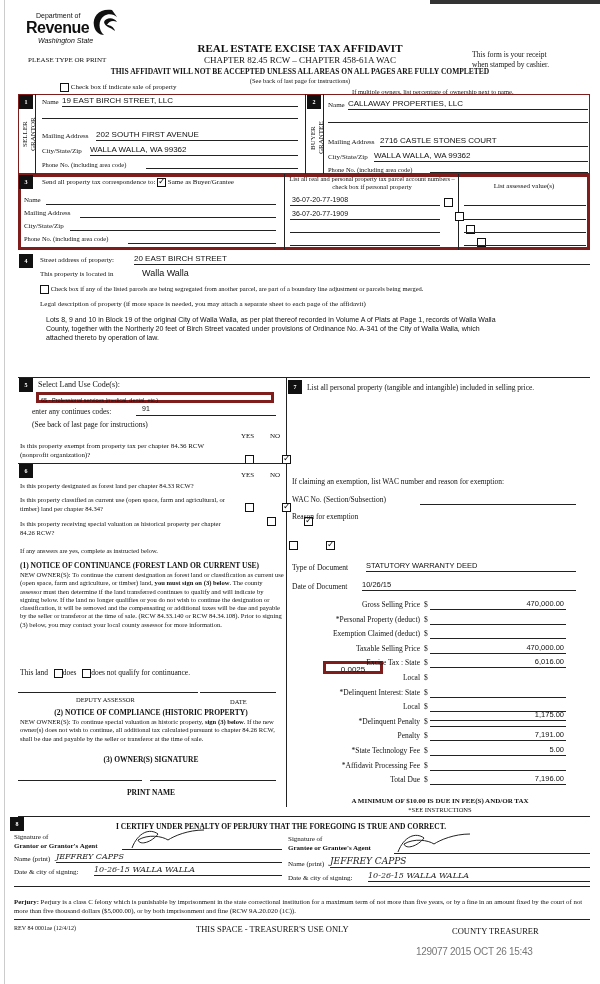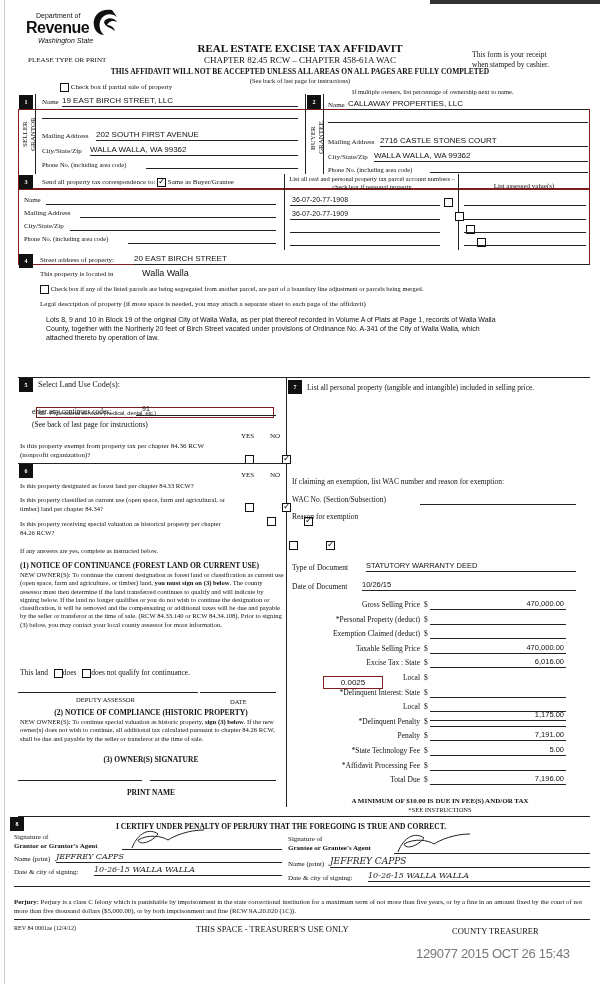--- a/index.html
+++ b/index.html
@@ -2,21 +2,21 @@
 <html><head>
 <meta charset="utf-8">
 <style>
   * { box-sizing: border-box; margin: 0; padding: 0; }
   html, body { width: 600px; height: 984px; background: #fff; overflow: hidden; }
   body { font-family: "Liberation Serif", serif; color: #111; position: relative; font-size: 8px; }
   .abs { position: absolute; }
   .sans { font-family: "Liberation Sans", sans-serif; }
   .fill { font-family: "Liberation Sans", sans-serif; color: #111; }
   .uline { border-bottom: 1px solid #222; }
-  .box { border: 1px solid #7f1d1d; margin-top: 15px; }
+  .box { border: 3px solid #7f1d1d; }
   .num { background: #111; color: #fff; font-size: 6px; width: 14px; height: 14px; display: flex; align-items: center; justify-content: center; font-weight: bold; }
   .cb { width: 9px; height: 9px; border: 1px solid #111; display: inline-block; position: relative; vertical-align: middle; background: #fff; }
   .cb.checked::after { content: "\2713"; position: absolute; left: 0px; top: -3px; font-size: 9px; font-family: "DejaVu Sans", sans-serif; }
   .vtext { writing-mode: vertical-rl; transform: rotate(180deg); font-size: 7px; text-align: center; line-height: 8px; }
   .b { font-weight: bold; text-align: center; }
   .right { text-align: right; }
   .center { text-align: center; }
   .sig { font-family: "DejaVu Serif", serif; font-style: italic; color: #222; }
   .leftedge { position:absolute; left:4px; top:0; width:1px; height:984px; background:#ccc; }
   .topstripe { position:absolute; left:430px; top:0; width:170px; height:4px; background:#333; }
@@ -42,21 +42,21 @@
 
 <div class="abs center b" style="left:150px;top:42px;width:300px;font-size:11px;">REAL ESTATE EXCISE TAX AFFIDAVIT</div>
 <div class="abs" style="left:28px;top:56px;font-size:7px;">PLEASE TYPE OR PRINT</div>
 <div class="abs center" style="left:150px;top:55px;width:300px;font-size:9px;">CHAPTER 82.45 RCW – CHAPTER 458-61A WAC</div>
 <div class="abs" style="left:472px;top:50px;font-size:7.5px;">This form is your receipt</div>
 <div class="abs" style="left:472px;top:60px;font-size:7.5px;">when stamped by cashier.</div>
 <div class="abs center b" style="left:80px;top:67px;width:440px;font-size:7.5px;">THIS AFFIDAVIT WILL NOT BE ACCEPTED UNLESS ALL AREAS ON ALL PAGES ARE FULLY COMPLETED</div>
 <div class="abs center" style="left:180px;top:77px;width:240px;font-size:6.5px;">(See back of last page for instructions)</div>
 <div class="abs" style="left:60px;top:83px;font-size:7px;">
   <span class="cb"></span>
-  <span>Check box if partial sale of property</span>
+  <span>Check box if indicate sale of property</span>
 </div>
 <div class="abs" style="left:352px;top:88px;font-size:6.5px;">If multiple owners, list percentage of ownership next to name.</div>
 
 
 <div class="abs box" style="left:18px;top:94px;width:572px;height:80px;border-width:1px;"></div>
 <div class="abs" style="left:305px;top:94px;width:1px;height:80px;background:#222;"></div>
 <div class="abs num" style="left:19px;top:95px;">1</div>
 <div class="abs vtext" style="left:21px;top:108px;width:14px;height:52px;"><span>SELLER</span> <span>GRANTOR</span></div>
 <div class="abs" style="left:35px;top:94px;width:1px;height:80px;background:#222;"></div>
 
@@ -264,16 +264,16 @@
 <div class="abs" style="left:288px;top:874px;font-size:7px;">Date &amp; city of signing:</div>
 <div class="abs uline sig" style="left:368px;top:871px;width:222px;height:11px;font-size:8px;">10-26-15  WALLA WALLA</div>
 
 
 <div class="abs" style="left:14px;top:886px;width:576px;height:1px;background:#222;"></div>
 <div class="abs" style="left:14px;top:897px;width:576px;font-size:6.8px;line-height:9px;"><b>Perjury:</b><span> Perjury is a class C felony which is punishable by imprisonment in the state correctional institution for a maximum term of not more than five years, or by a fine in an amount fixed by the court of not more than five thousand dollars ($5,000.00), or by both imprisonment and fine (RCW 9A.20.020 (1C)).</span></div>
 <div class="abs" style="left:14px;top:919px;width:576px;height:1px;background:#222;"></div>
 <div class="abs" style="left:14px;top:925px;font-size:6px;">REV 84 0001ae (12/4/12)</div>
 <div class="abs" style="left:196px;top:924px;font-size:8.5px;">THIS SPACE - TREASURER'S USE ONLY</div>
 <div class="abs" style="left:452px;top:926px;font-size:8.5px;">COUNTY TREASURER</div>
-<div class="abs sans" style="left:416px;top:946px;font-size:13px;color:#777;letter-spacing:-0.3px;">129077 2015 OCT 26 15:43</div>
+<div class="abs sans" style="left:416px;top:946px;font-size:10px;color:#777;letter-spacing:-0.3px;">129077 2015 OCT 26 15:43</div>
 
 
 
 
 </body></html>

